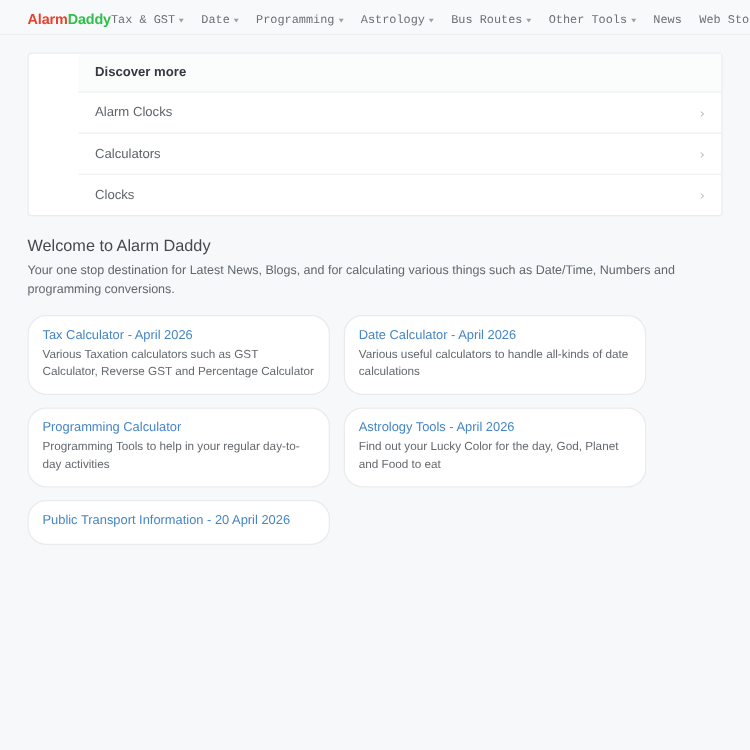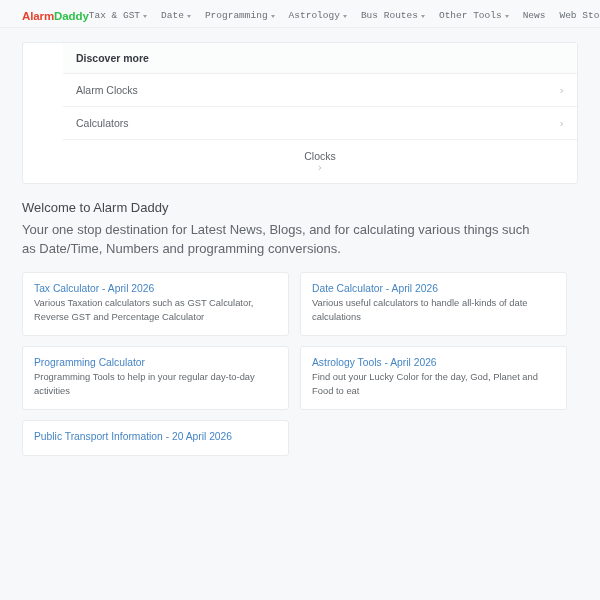--- a/index.html
+++ b/index.html
@@ -86,54 +86,54 @@
   .discover-row {
     padding: 10px 13px;
     font-size: 10.5px;
     color: #5e646a;
     display: flex;
     align-items: center;
     justify-content: space-between;
     border-bottom: 1px solid #eef0f2;
     cursor: pointer;
   }
-  .discover-row:last-child { border-bottom: none; flex-direction: column; }
+  .discover-row:last-child { border-bottom: none; }
   .chev {
     color: #b9bfc5;
     font-size: 11px;
     line-height: 1;
     font-family: "DejaVu Sans", sans-serif;
   }
 
   
   .welcome-title {
     font-size: 13px;
     color: #45494d;
     margin-bottom: 6px;
   }
   .welcome-text {
-    font-size: 13px;
+    font-size: 10px;
     color: #61676d;
     line-height: 1.45;
     max-width: 520px;
     margin-bottom: 13px;
   }
 
   
   .grid {
     display: flex;
     flex-wrap: wrap;
     gap: 10px 11px;
     margin-bottom: 11px;
   }
   .tcard {
-    width: 267px;
+    width: 242px;
     background: #fff;
     border: 1px solid #e9ebed;
-    border-radius: 3px;
+    border-radius: 15px;
     padding: 9px 11px 11px 11px;
     align-self: flex-start;
   }
   .tcard-title {
     color: #4585c5;
     font-size: 10.3px;
     line-height: 1.35;
     margin-bottom: 6px;
     cursor: pointer;
   }

